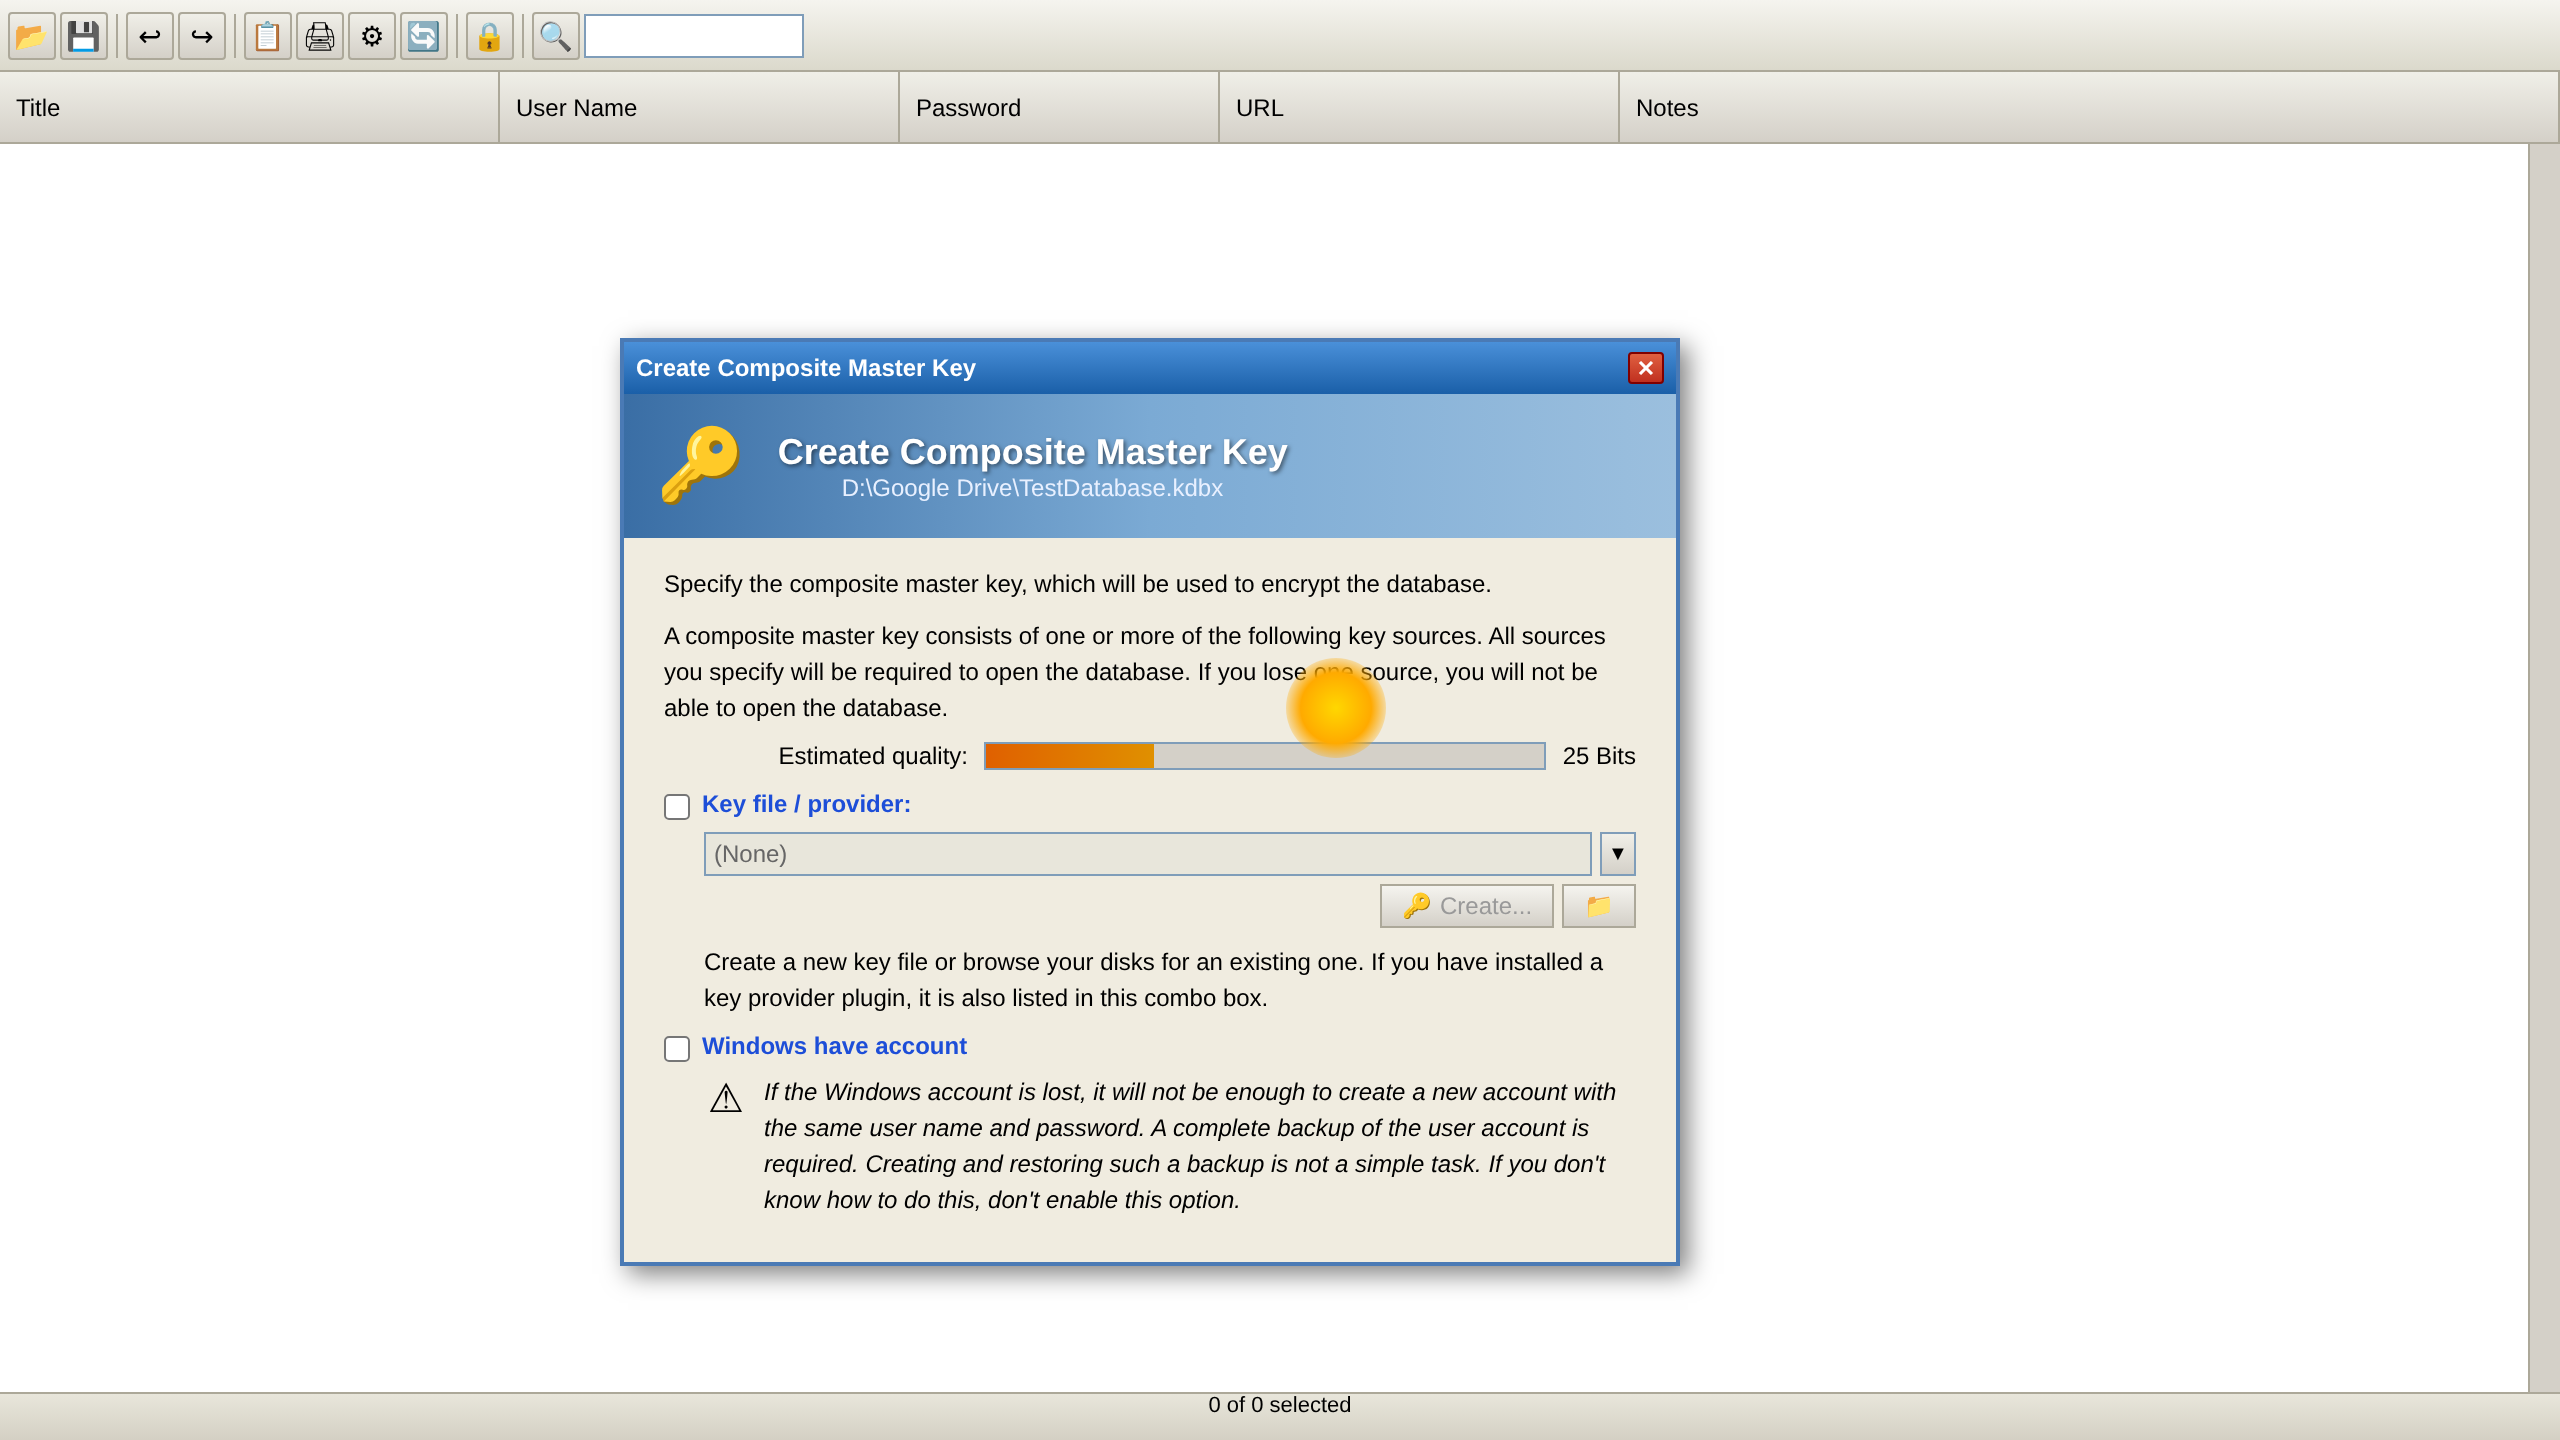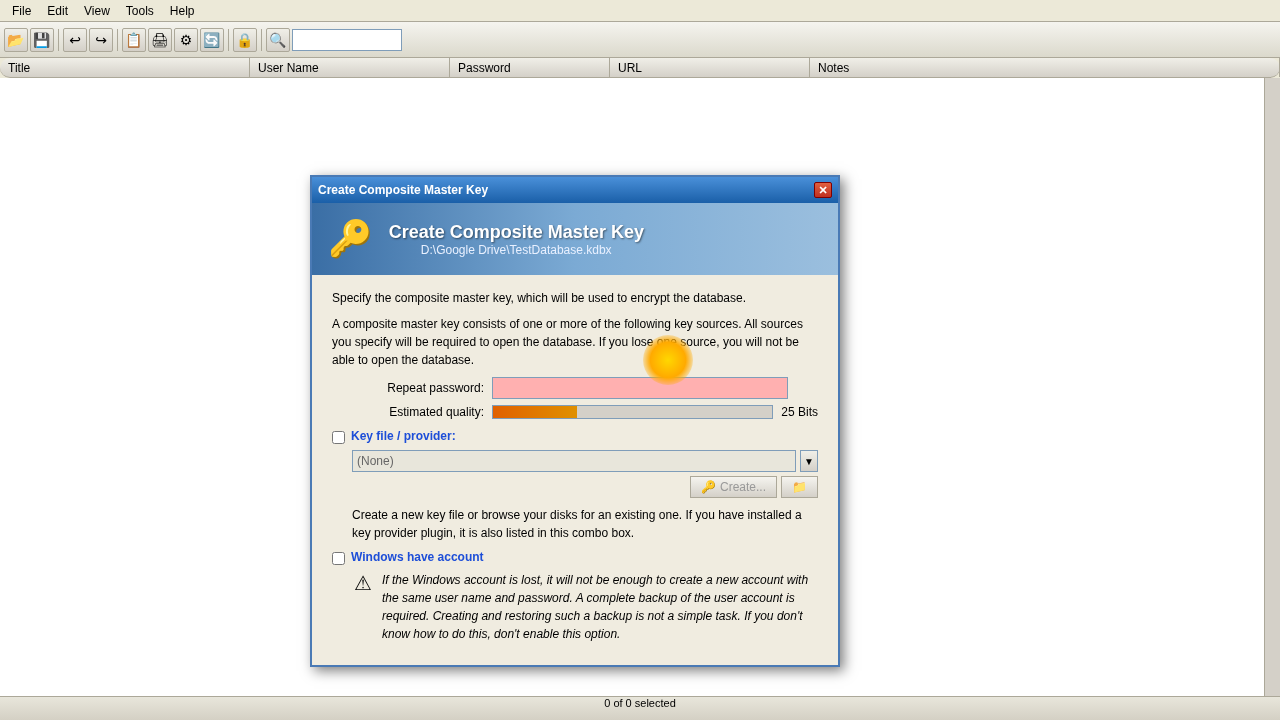--- a/index.html
+++ b/index.html
@@ -68,24 +68,23 @@
       width: 110px; height: 22px;
       background: #fff;
       border: 1px solid #7f9db9;
       font-size: 11px;
       padding: 0 4px;
     }
 
     
     .col-headers {
       background: linear-gradient(to bottom, #f0efe8, #d4d0c8);
-      height: 20px;
+      height: 36px;
       display: flex;
       border-bottom: 1px solid #aca899;
-      border-radius: 12px;
     }
     .col-header {
       display: flex; align-items: center;
       padding: 0 8px;
       border-right: 1px solid #aca899;
       font-size: 12px;
       color: #000;
       font-weight: normal;
     }
 
@@ -370,27 +369,20 @@
       width: 16px; height: 100%;
       background: #d4d0c8;
       border-left: 1px solid #aca899;
     }
   </style>
 </head>
 <body>
 
 <div class="app-window">
 
-  <div class="menu-bar">
-    <span class="menu-item">File</span>
-    <span class="menu-item">Edit</span>
-    <span class="menu-item">View</span>
-    <span class="menu-item">Tools</span>
-    <span class="menu-item">Help</span>
-  </div>
 
   <div class="toolbar">
     <div class="toolbar-btn">📂</div>
     <div class="toolbar-btn">💾</div>
     <div class="toolbar-separator"></div>
     <div class="toolbar-btn">↩</div>
     <div class="toolbar-btn">↪</div>
     <div class="toolbar-separator"></div>
     <div class="toolbar-btn">📋</div>
     <div class="toolbar-btn">🖨</div>
@@ -427,26 +419,20 @@
           <h2>Create Composite Master Key</h2>
           <p>D:\Google Drive\TestDatabase.kdbx</p>
         </div>
       </div>
 
       <div class="dialog-body">
         <p>Specify the composite master key, which will be used to encrypt the database.</p>
         <p>A composite master key consists of one or more of the following key sources. All sources you specify will be required to open the database. If you lose one source, you will not be able to open the database.</p>
 
 
-        <div class="form-row">
-          <div style="width:24px;margin-right:6px;"></div>
-          <span class="form-label">Repeat password:</span>
-          <input type="password" class="form-input repeat-error" style="">
-          <div style="width:30px;"></div>
-        </div>
 
         <div class="quality-row">
           <div style="width:24px;margin-right:6px;"></div>
           <span class="quality-label">Estimated quality:</span>
           <div class="quality-bar-container">
             <div class="quality-bar-fill"></div>
           </div>
           <span class="quality-bits">25 Bits</span>
         </div>
 

